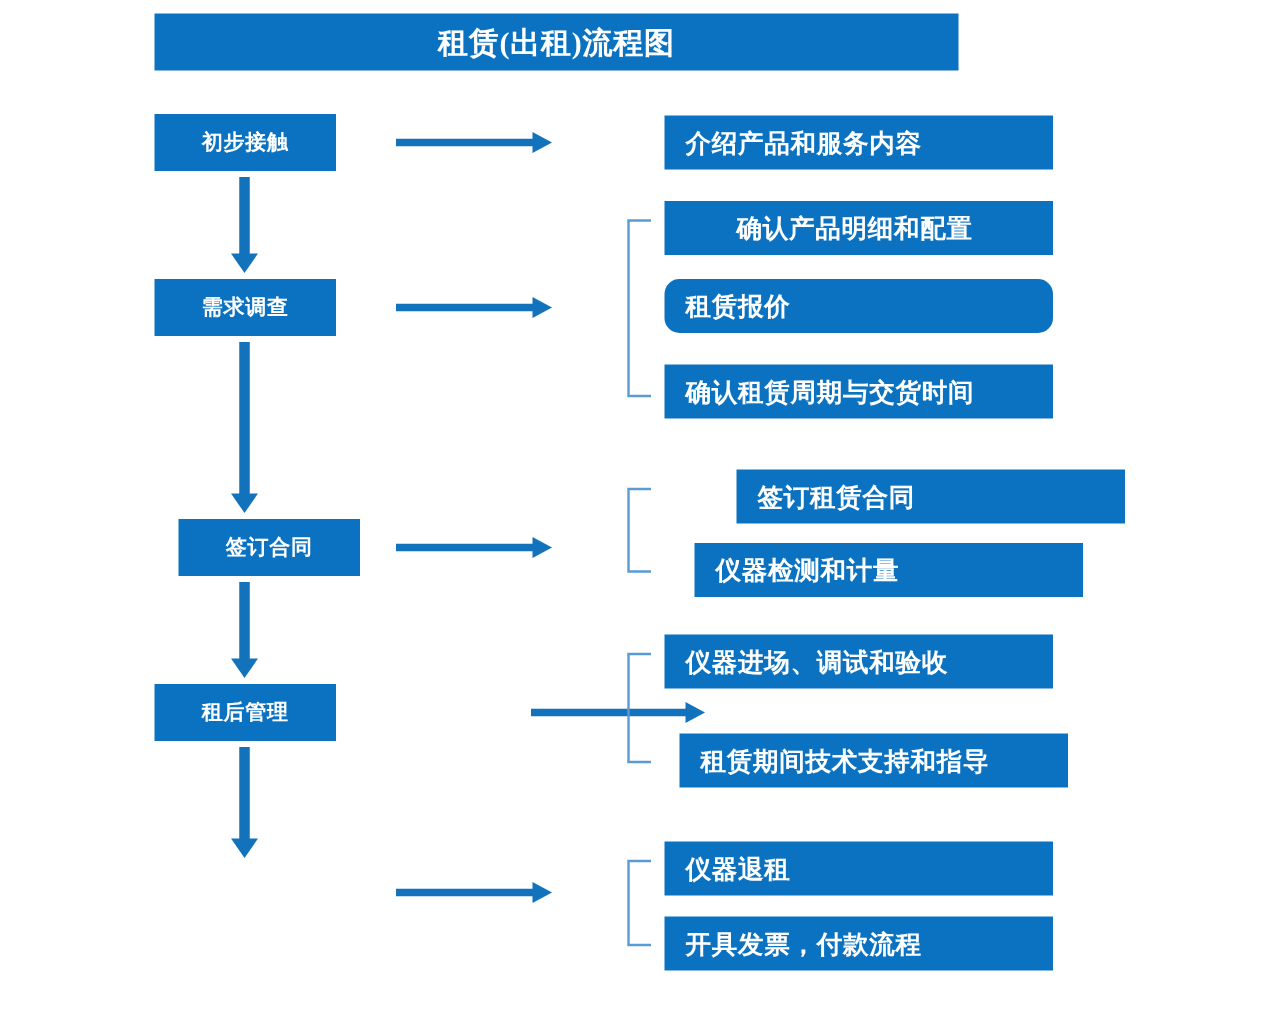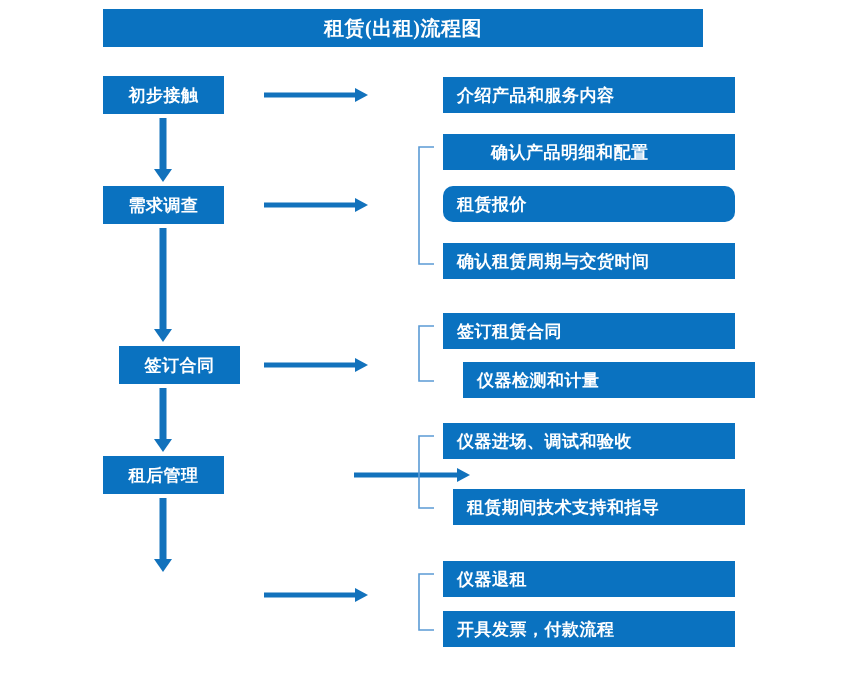--- a/index.html
+++ b/index.html
@@ -27,35 +27,35 @@
     font-weight: bold;
     display: flex;
     align-items: center;
     box-sizing: border-box;
     letter-spacing: 0.5px;
     white-space: nowrap;
   }
   .title-bar {
     left: 103px;
     top: 9px;
-    width: 600px;
+    width: 536px;
     height: 38px;
     justify-content: center;
     font-size: 20px;
   }
   .stage-box {
     left: 103px;
     width: 121px;
     height: 38px;
     justify-content: center;
-    font-size: 17px;
+    font-size: 14px;
   }
   .detail-box {
     left: 443px;
-    width: 292px;
+    width: 259px;
     height: 36px;
     justify-content: flex-start;
     padding-left: 14px;
     font-size: 17px;
   }
   .v-arrow, .h-arrow, .bracket {
     position: absolute;
   }
   .v-arrow svg, .h-arrow svg, .bracket svg {
     display: block;
@@ -68,21 +68,21 @@
 <div id="canvas">
     <div class="box title-bar">租赁(出租)流程图</div>
     <div class="box stage-box" style="top: 76px;">初步接触</div>
     <div class="box stage-box" style="top: 186px;">需求调查</div>
     <div class="box stage-box" style="top: 346px; margin-left: 16px;">签订合同</div>
     <div class="box stage-box" style="top: 456px;">租后管理</div>
     <div class="box detail-box" style="top: 77px;">介绍产品和服务内容</div>
     <div class="box detail-box" style="top: 134px; padding-left: 48px;">确认产品明细和配置</div>
     <div class="box detail-box" style="top: 186px; border-radius: 10px;">租赁报价</div>
     <div class="box detail-box" style="top: 243px;">确认租赁周期与交货时间</div>
-    <div class="box detail-box" style="top: 313px;">签订租赁合同</div>
+    <div class="box detail-box" style="top: 313px; margin-left: 48px;">签订租赁合同</div>
     <div class="box detail-box" style="top: 362px; margin-left: 20px;">仪器检测和计量</div>
     <div class="box detail-box" style="top: 423px;">仪器进场、调试和验收</div>
     <div class="box detail-box" style="top: 489px; margin-left: 10px;">租赁期间技术支持和指导</div>
     <div class="box detail-box" style="top: 561px;">仪器退租</div>
     <div class="box detail-box" style="top: 611px;">开具发票，付款流程</div>
     <div class="v-arrow" style="left: 150px; top: 118px; width: 26px; height: 64px;">
       <svg width="26" height="64" viewBox="0 0 26 64">
         <rect x="9.5" y="0" width="7" height="52" fill="#1272bc"></rect>
         <polygon points="4,51 22,51 13,64" fill="#1272bc"></polygon>
       </svg>

